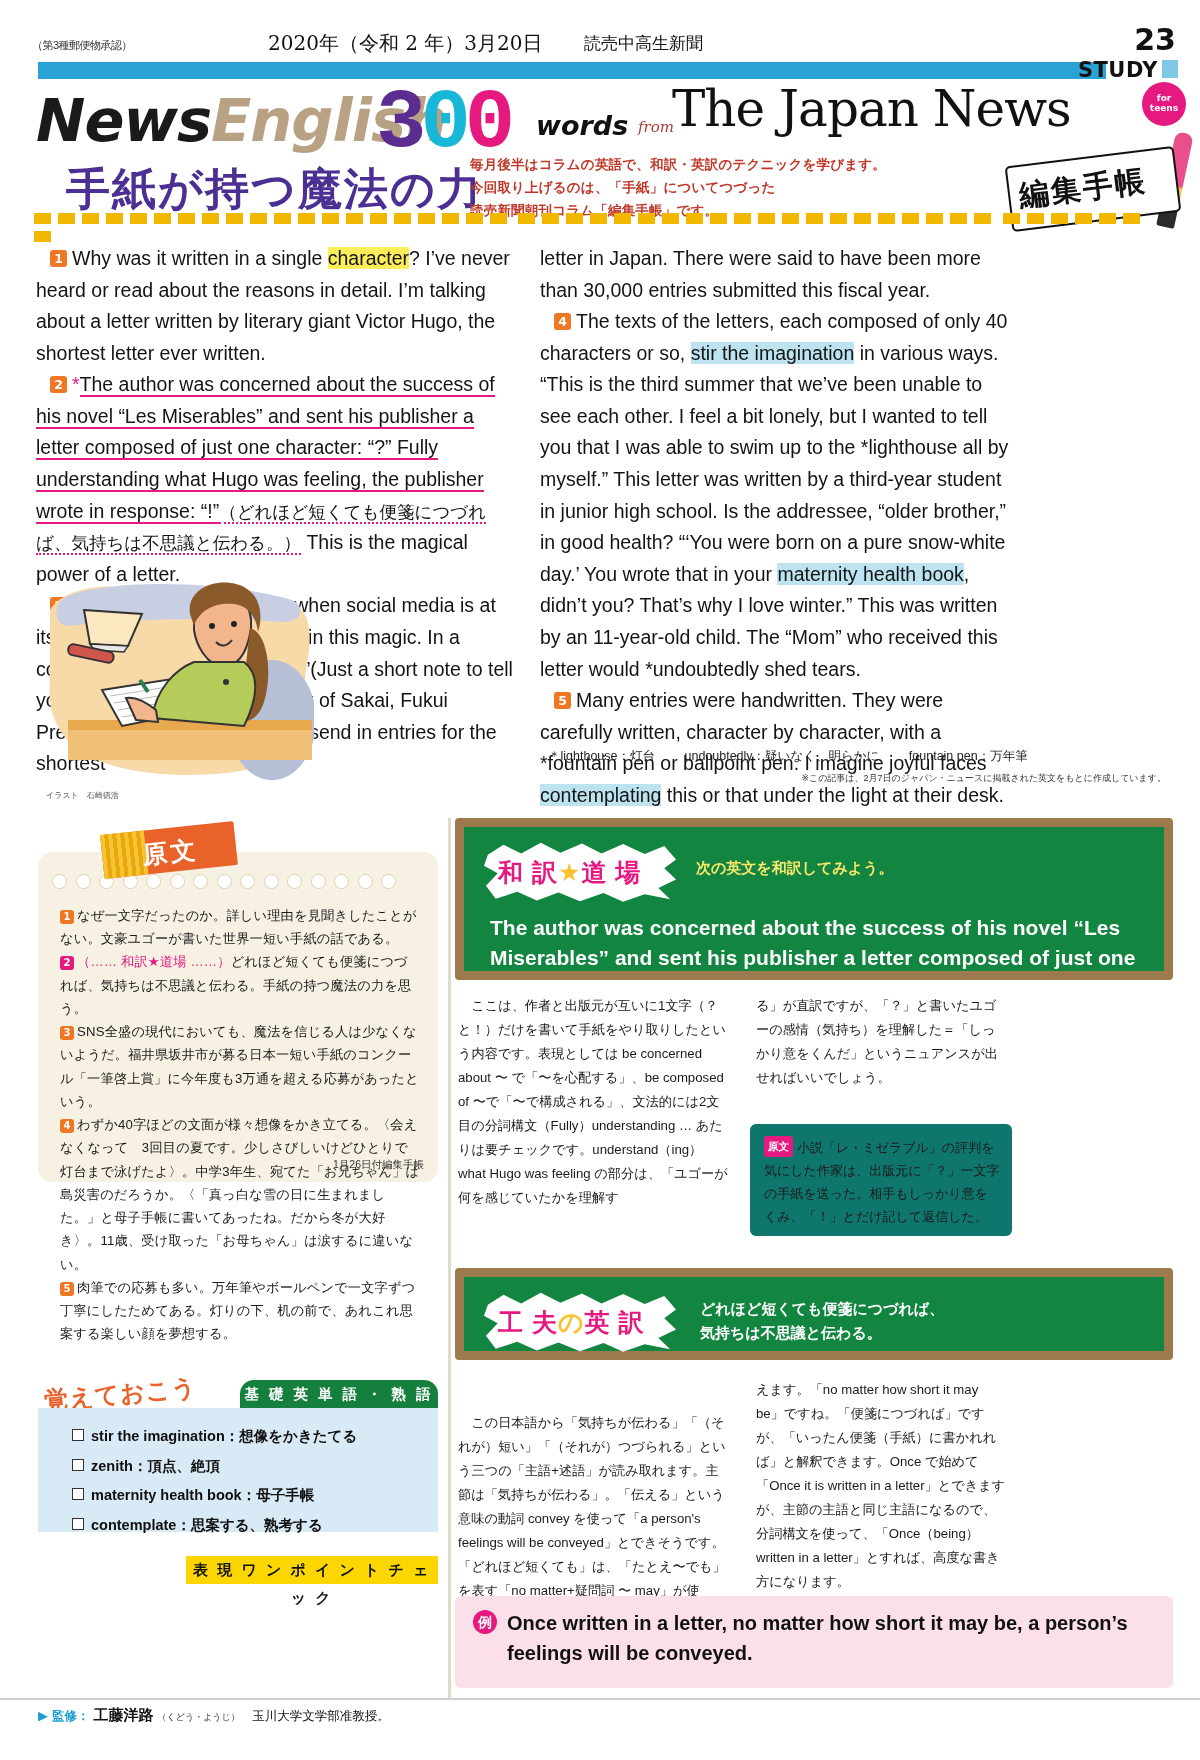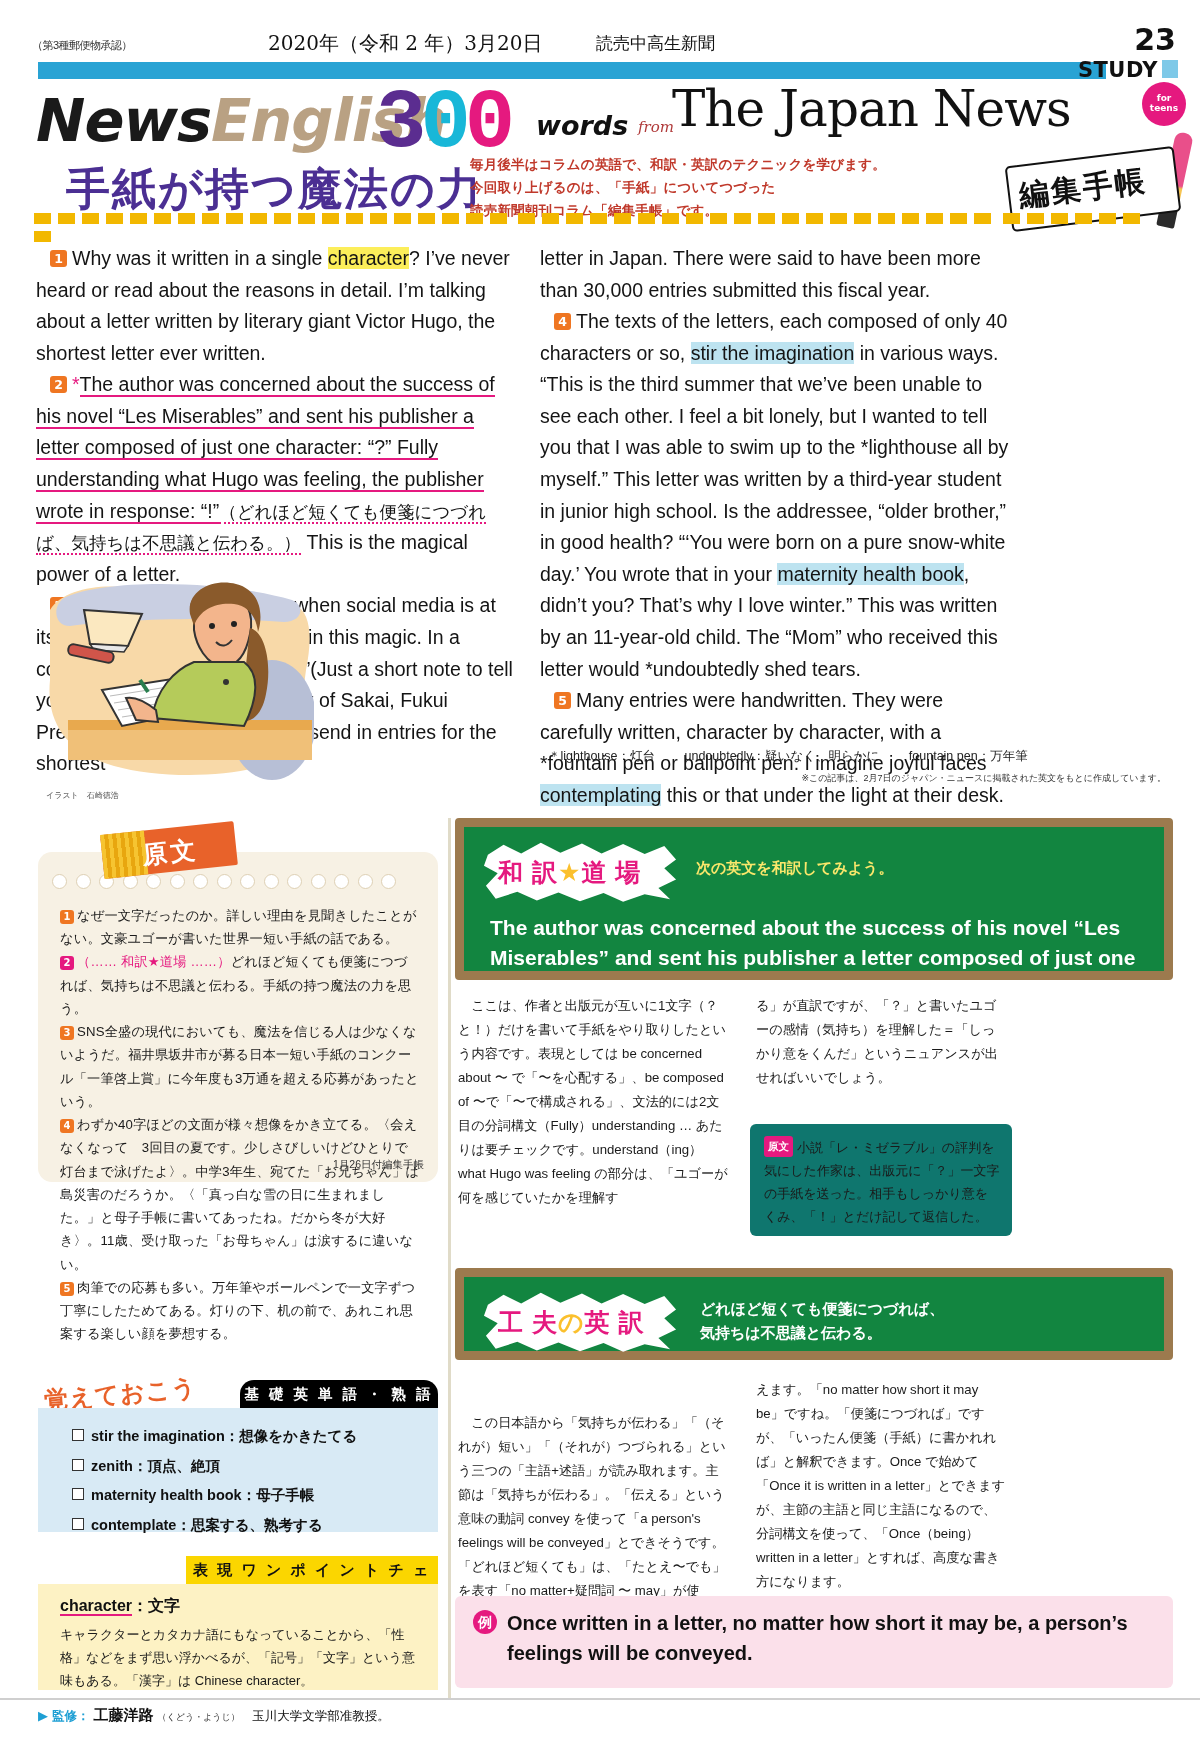--- a/index.html
+++ b/index.html
@@ -10,21 +10,21 @@
     font-family:"Liberation Sans","DejaVu Sans",sans-serif;
     color:#1a1a1a;
     overflow:hidden;
   }
   .page { position:absolute; left:0; top:0; width:1200px; height:1760px; }
 
   
   .topbar { position:absolute; left:0; top:28px; width:1200px; height:34px; }
   .topbar .postal { position:absolute; left:32px; top:10px; font-size:11px; color:#333; letter-spacing:-.5px; }
   .topbar .date { position:absolute; left:268px; top:2px; font-size:20px; color:#111; font-family:"DejaVu Serif",serif; }
-  .topbar .paper { position:absolute; left:596px; top:4px; font-size:17px; color:#111; }
+  .topbar .paper { position:absolute; left:584px; top:4px; font-size:17px; color:#111; }
   .topbar .pageno { position:absolute; right:24px; top:-6px; font-size:30px; font-weight:bold; color:#111; font-family:"DejaVu Sans",sans-serif; }
   .bluebar { position:absolute; left:38px; top:62px; width:1068px; height:17px; background:#29a3d4; }
   .studytag { position:absolute; right:42px; top:58px; font-size:21px; font-weight:bold; letter-spacing:.5px; color:#111; font-family:"DejaVu Sans",sans-serif; }
   .studysq { position:absolute; right:22px; top:60px; width:16px; height:18px; background:#7ec9e8; }
 
   
   .masthead { position:absolute; left:0; top:82px; width:1200px; height:140px; }
   .mh-news {
     position:absolute; left:36px; top:4px;
     font-size:59px; font-weight:bold; font-style:italic;
@@ -112,21 +112,21 @@
           font-size:10px; font-weight:bold; text-align:center; line-height:14px;
           border-radius:3px; margin-right:3px; font-family:"DejaVu Sans",sans-serif; }
   .jnum.pk { background:#e5197f; }
   .genbun-src { position:absolute; right:14px; bottom:10px; font-size:10.5px; color:#333; }
 
   
   .vocab-hd { position:absolute; left:44px; top:1378px; font-size:24px; font-weight:bold; color:#e8622a;
               transform:rotate(-5deg); letter-spacing:1px; }
   .vocab-tab {
     position:absolute; left:240px; top:1380px; width:198px; height:28px;
-    background:#000000; border-radius:14px 14px 0 0;
+    background:#15803d; border-radius:14px 14px 0 0;
     color:#fff; font-size:14.5px; font-weight:bold; letter-spacing:3px;
     text-align:center; line-height:28px;
   }
   .vocab-box { position:absolute; left:38px; top:1408px; width:400px; height:124px; background:#d8eaf5; }
   .vocab-box ul { list-style:none; margin:0; padding:14px 0 0 34px; }
   .vocab-box li { font-size:14.5px; font-weight:bold; line-height:2.05; color:#111; }
   .cbx { display:inline-block; width:12px; height:12px; border:1.4px solid #333; background:#fff; margin-right:7px; vertical-align:0px; }
 
   
   .onep-tab {
@@ -316,26 +316,20 @@
   <div class="vocab-box">
     <ul>
       <li><span class="cbx"></span><span>stir the imagination：想像をかきたてる</span></li>
       <li><span class="cbx"></span><span>zenith：頂点、絶頂</span></li>
       <li><span class="cbx"></span><span>maternity health book：母子手帳</span></li>
       <li><span class="cbx"></span><span>contemplate：思案する、熟考する</span></li>
     </ul>
   </div>
 
   <div class="onep-tab">表 現 ワ ン ポ イ ン ト チ ェ ッ ク</div>
-  <div class="onep-box">
-    <div class="onep-title">
-      <span class="u">character</span><span>：文字</span>
-    </div>
-    <div class="onep-txt">キャラクターとカタカナ語にもなっていることから、「性格」などをまず思い浮かべるが、「記号」「文字」という意味もある。「漢字」は Chinese character。</div>
-  </div>
 
   <div class="gbox gbox1">
     <div class="burst">
       <div class="bt">
         <span class="pk">和 訳</span><span class="st">★</span><span class="pk">道 場</span>
       </div>
     </div>
     <div class="sub">次の英文を和訳してみよう。</div>
     <div class="en">The author was concerned about the success of his novel “Les Miserables” and sent his publisher a letter composed of just one character: “?” Fully understanding what Hugo was feeling, the publisher wrote in response: “!”</div>
   </div>

